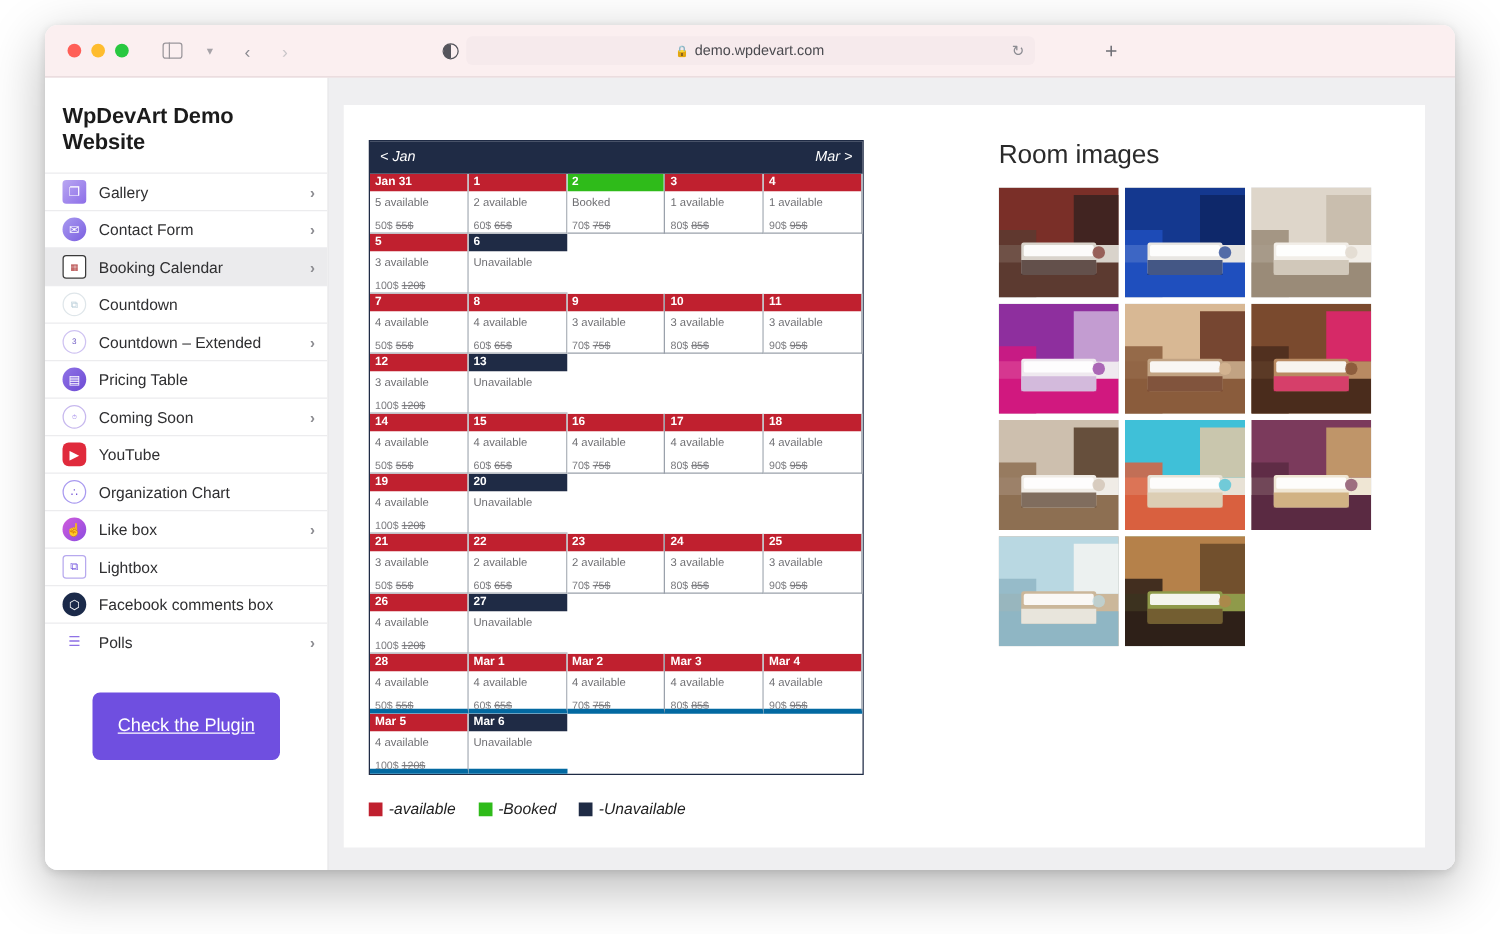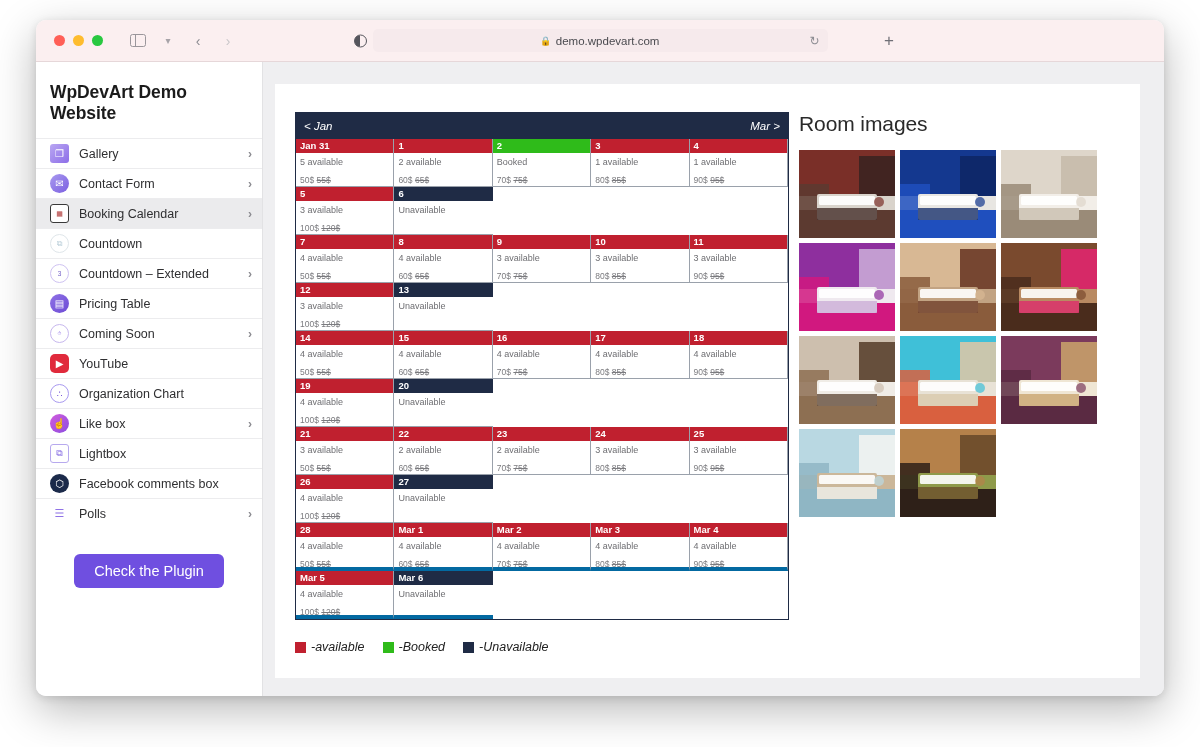--- a/index.html
+++ b/index.html
@@ -148,22 +148,23 @@
   .mi-polls { background: #ffffff; color: #8f72e6; font-size: 11px; }
 
   .plugin-btn-wrap { padding: 26px 0 0 0; display: flex; justify-content: center; }
   .plugin-btn {
     background: #6f4fe0;
     color: #ffffff;
     border: none;
     border-radius: 6px;
     font-size: 14.5px;
     font-family: "Liberation Sans", sans-serif;
-    padding: 9px 20px;
+    padding: 19px 20px;
     cursor: pointer;
+    text-decoration: underline;
   }
 
   
   .content-area {
     flex: 1;
     background: #efeff1;
     padding: 22px 24px 0 12px;
     overflow: hidden;
   }
   .content-card {
@@ -179,21 +180,21 @@
     margin-bottom: 26px;
     letter-spacing: -0.2px;
   }
 
   .cols { display: flex; gap: 0; }
   .col-left { width: 492px; flex: 0 0 492px; }
   .col-right { flex: 1; padding-left: 12px; }
 
   
   .calendar {
-    width: 494px;
+    width: 396px;
     border: 1px solid #1f2b45;
     background: #fff;
   }
   .cal-nav {
     background: #1f2b45;
     color: #ffffff;
     height: 26px;
     display: flex; align-items: center;
     padding: 0 8px;
     font-style: italic;

